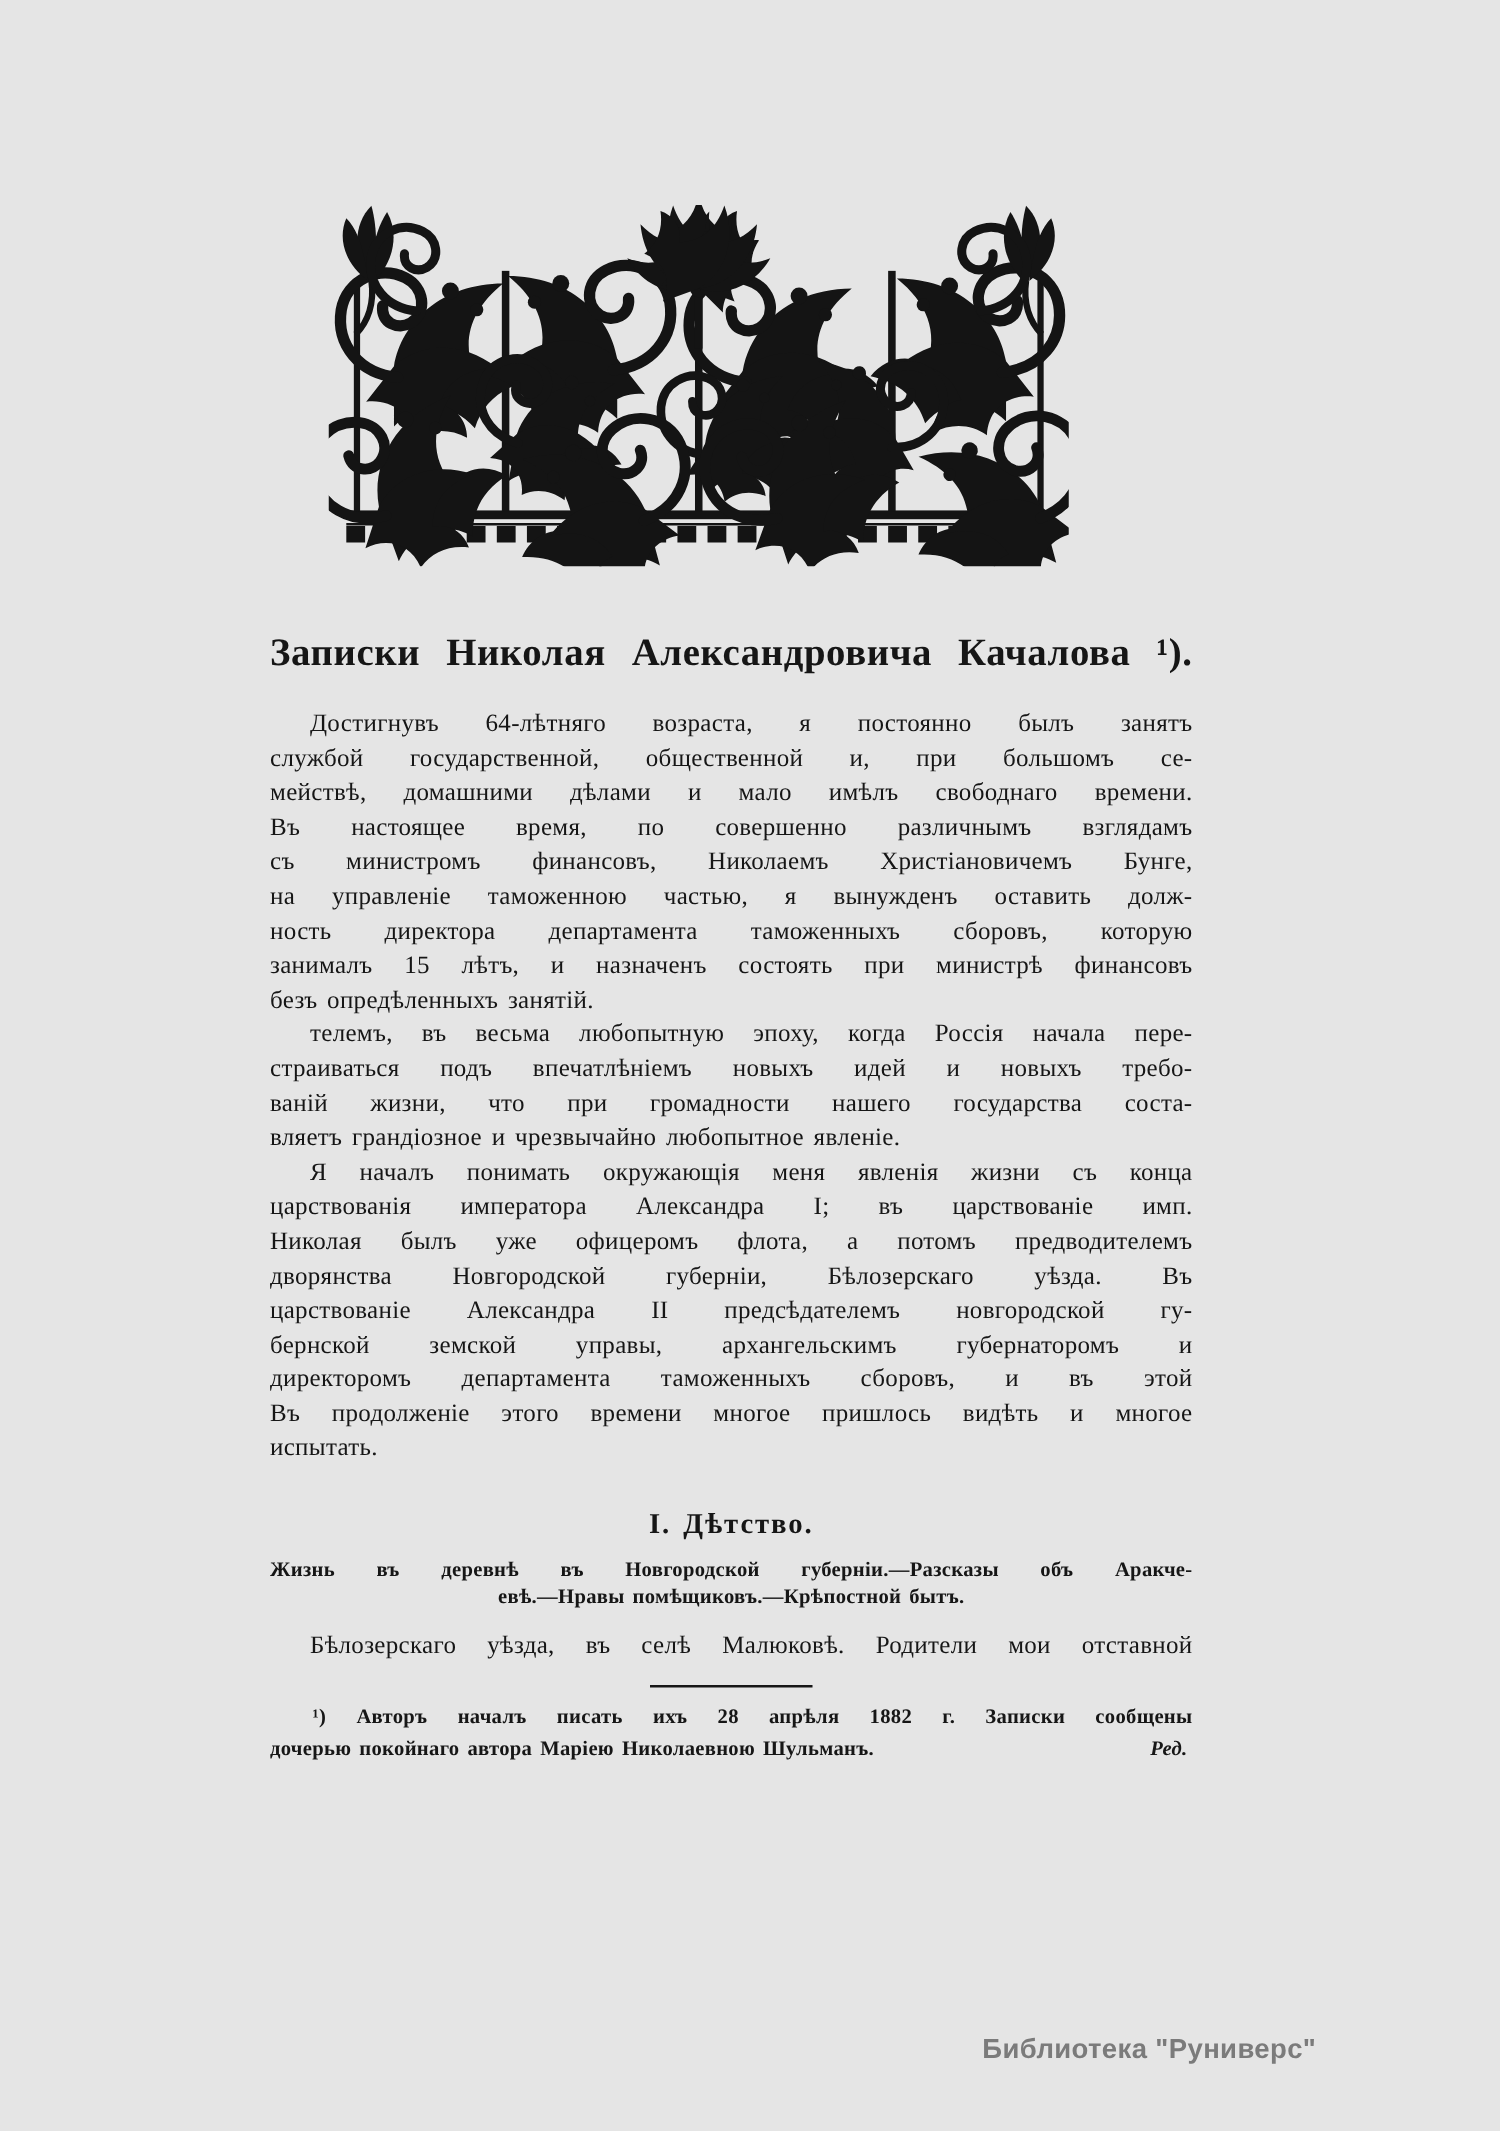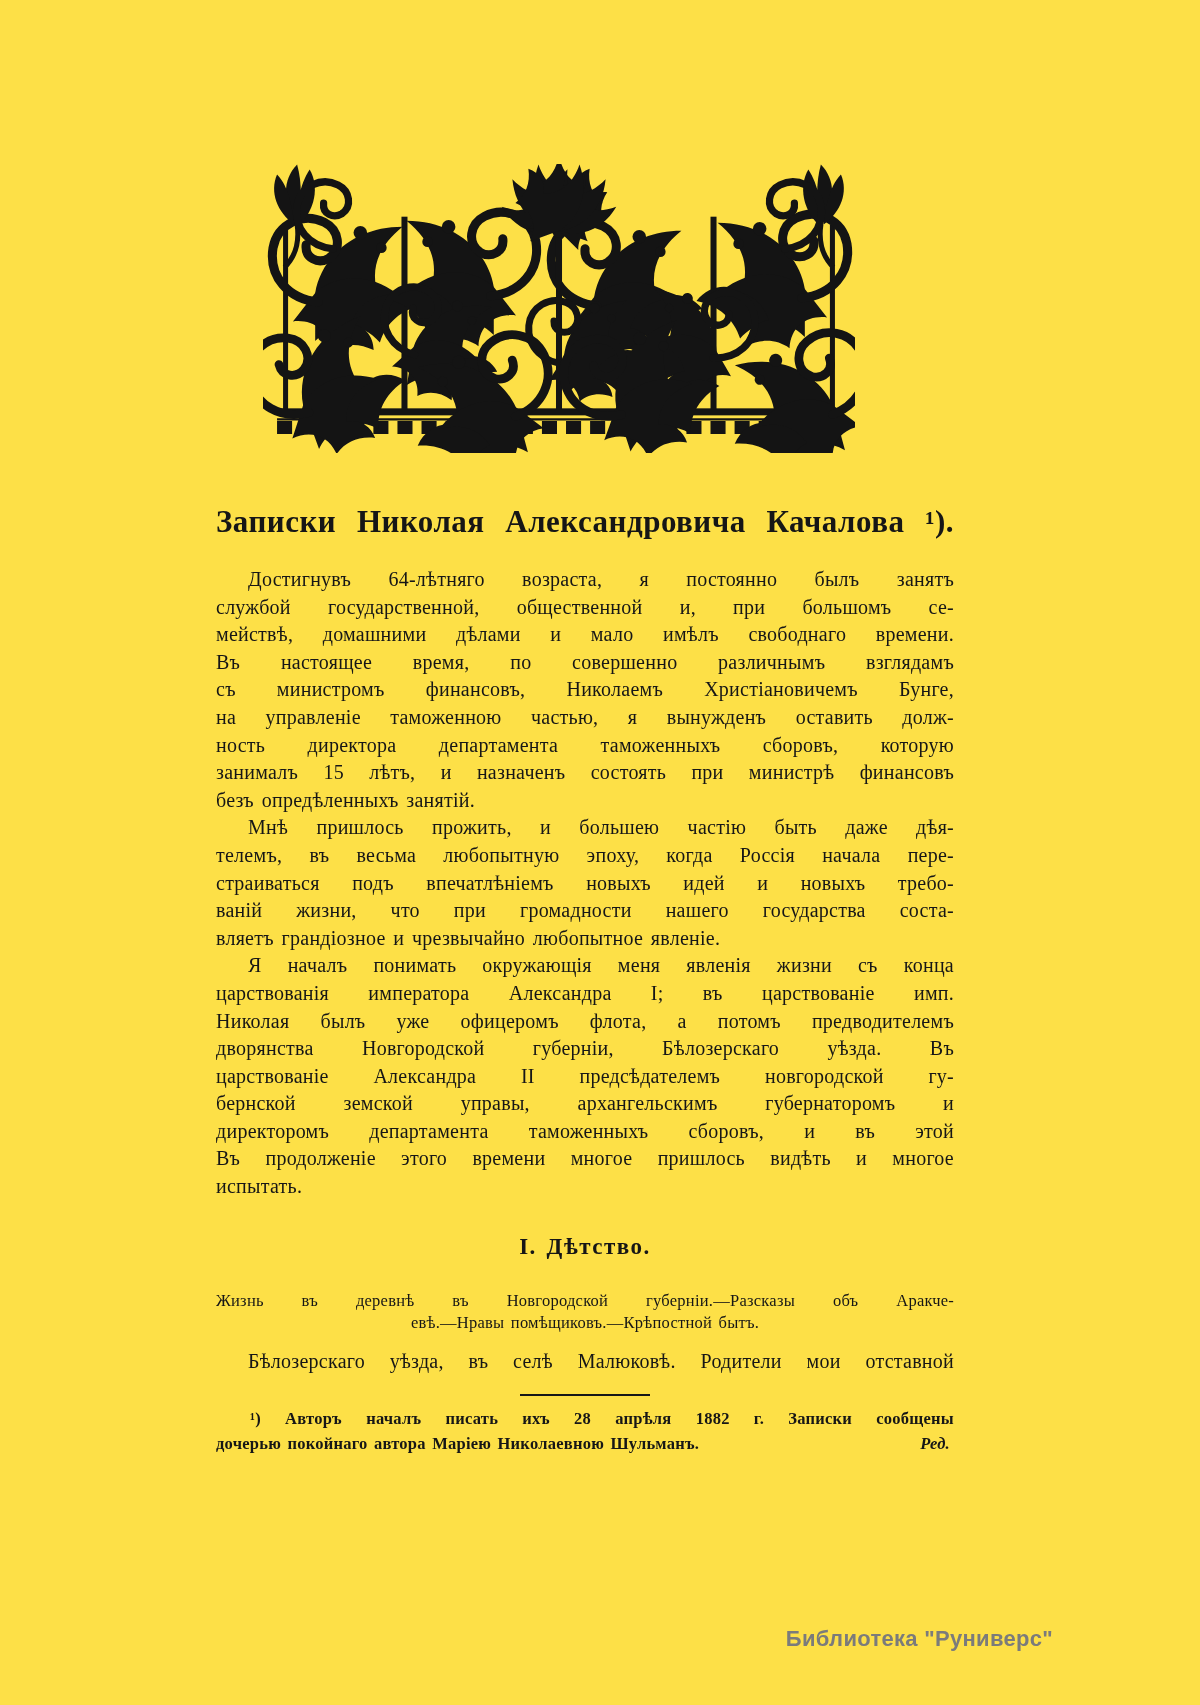--- a/index.html
+++ b/index.html
@@ -1,17 +1,17 @@
 <!DOCTYPE html>
 <html><head>
 <meta charset="utf-8">
 <style>
   html,body{margin:0;padding:0;background:#ffffff;}
   .page{
-    position:relative;width:1200px;height:1705px;background:#fde047;
+    position:relative;width:1200px;height:1705px;background:#e5e5e5;
     color:#161616;font-family:"Liberation Serif","DejaVu Serif",serif;
     overflow:hidden;
   }
   .ornament{position:absolute;left:263px;top:164px;width:592px;height:289px;}
   .title{
     position:absolute;left:216px;top:504px;width:738px;margin:0;
     font-size:31px;font-weight:700;letter-spacing:.5px;
     text-align:justify;text-align-last:justify;
     -moz-text-align-last:justify;
   }
@@ -19,21 +19,21 @@
     position:absolute;left:216px;top:566px;width:738px;
     font-size:20px;line-height:27.6px;word-spacing:2.5px;letter-spacing:.25px;
   }
   .line{text-align:justify;text-align-last:justify;-moz-text-align-last:justify;}
   .line.last{text-align-last:left;-moz-text-align-last:left;}
   .para > .line:first-child{text-indent:32px;}
   .chapter{
     margin:32px 0 0 0;text-align:center;
     font-size:23px;font-weight:700;letter-spacing:1.5px;
   }
-  .subtitle{margin-top:30px;font-size:16.5px;font-weight:400;line-height:21.5px;word-spacing:2px;}
+  .subtitle{margin-top:12px;font-size:16.5px;font-weight:700;line-height:21.5px;word-spacing:2px;}
   .sub-just{text-align:justify;text-align-last:justify;-moz-text-align-last:justify;}
   .sub-center{text-align:center;}
   .para.opener{margin-top:15px;}
   .fn-rule{margin-top:18px;width:130px;border:0;border-top:2.5px solid #161616;}
   .footnote{margin-top:2px;font-size:16.5px;line-height:25.5px;word-spacing:2px;font-weight:bold;}
   .fn-line1{text-align:justify;text-align-last:justify;-moz-text-align-last:justify;text-indent:34px;}
   .fn-line2{display:flex;justify-content:space-between;}
   .fn-sig{font-style:italic;padding-right:4px;}
   .watermark{
     position:absolute;top:1626px;right:147px;
@@ -117,21 +117,20 @@
         <div class="line">службой государственной, общественной и, при большомъ се-</div>
         <div class="line">мействѣ, домашними дѣлами и мало имѣлъ свободнаго времени.</div>
         <div class="line">Въ настоящее время, по совершенно различнымъ взглядамъ</div>
         <div class="line">съ министромъ финансовъ, Николаемъ Христіановичемъ Бунге,</div>
         <div class="line">на управленіе таможенною частью, я вынужденъ оставить долж-</div>
         <div class="line">ность директора департамента таможенныхъ сборовъ, которую</div>
         <div class="line">занималъ 15 лѣтъ, и назначенъ состоять при министрѣ финансовъ</div>
         <div class="line last">безъ опредѣленныхъ занятій.</div>
       </div>
     <div class="para">
-        <div class="line">Мнѣ пришлось прожить, и большею частію быть даже дѣя-</div>
         <div class="line">телемъ, въ весьма любопытную эпоху, когда Россія начала пере-</div>
         <div class="line">страиваться подъ впечатлѣніемъ новыхъ идей и новыхъ требо-</div>
         <div class="line">ваній жизни, что при громадности нашего государства соста-</div>
         <div class="line last">вляетъ грандіозное и чрезвычайно любопытное явленіе.</div>
       </div>
     <div class="para">
         <div class="line">Я началъ понимать окружающія меня явленія жизни съ конца</div>
         <div class="line">царствованія императора Александра I; въ царствованіе имп.</div>
         <div class="line">Николая былъ уже офицеромъ флота, а потомъ предводителемъ</div>
         <div class="line">дворянства Новгородской губерніи, Бѣлозерскаго уѣзда. Въ</div>

